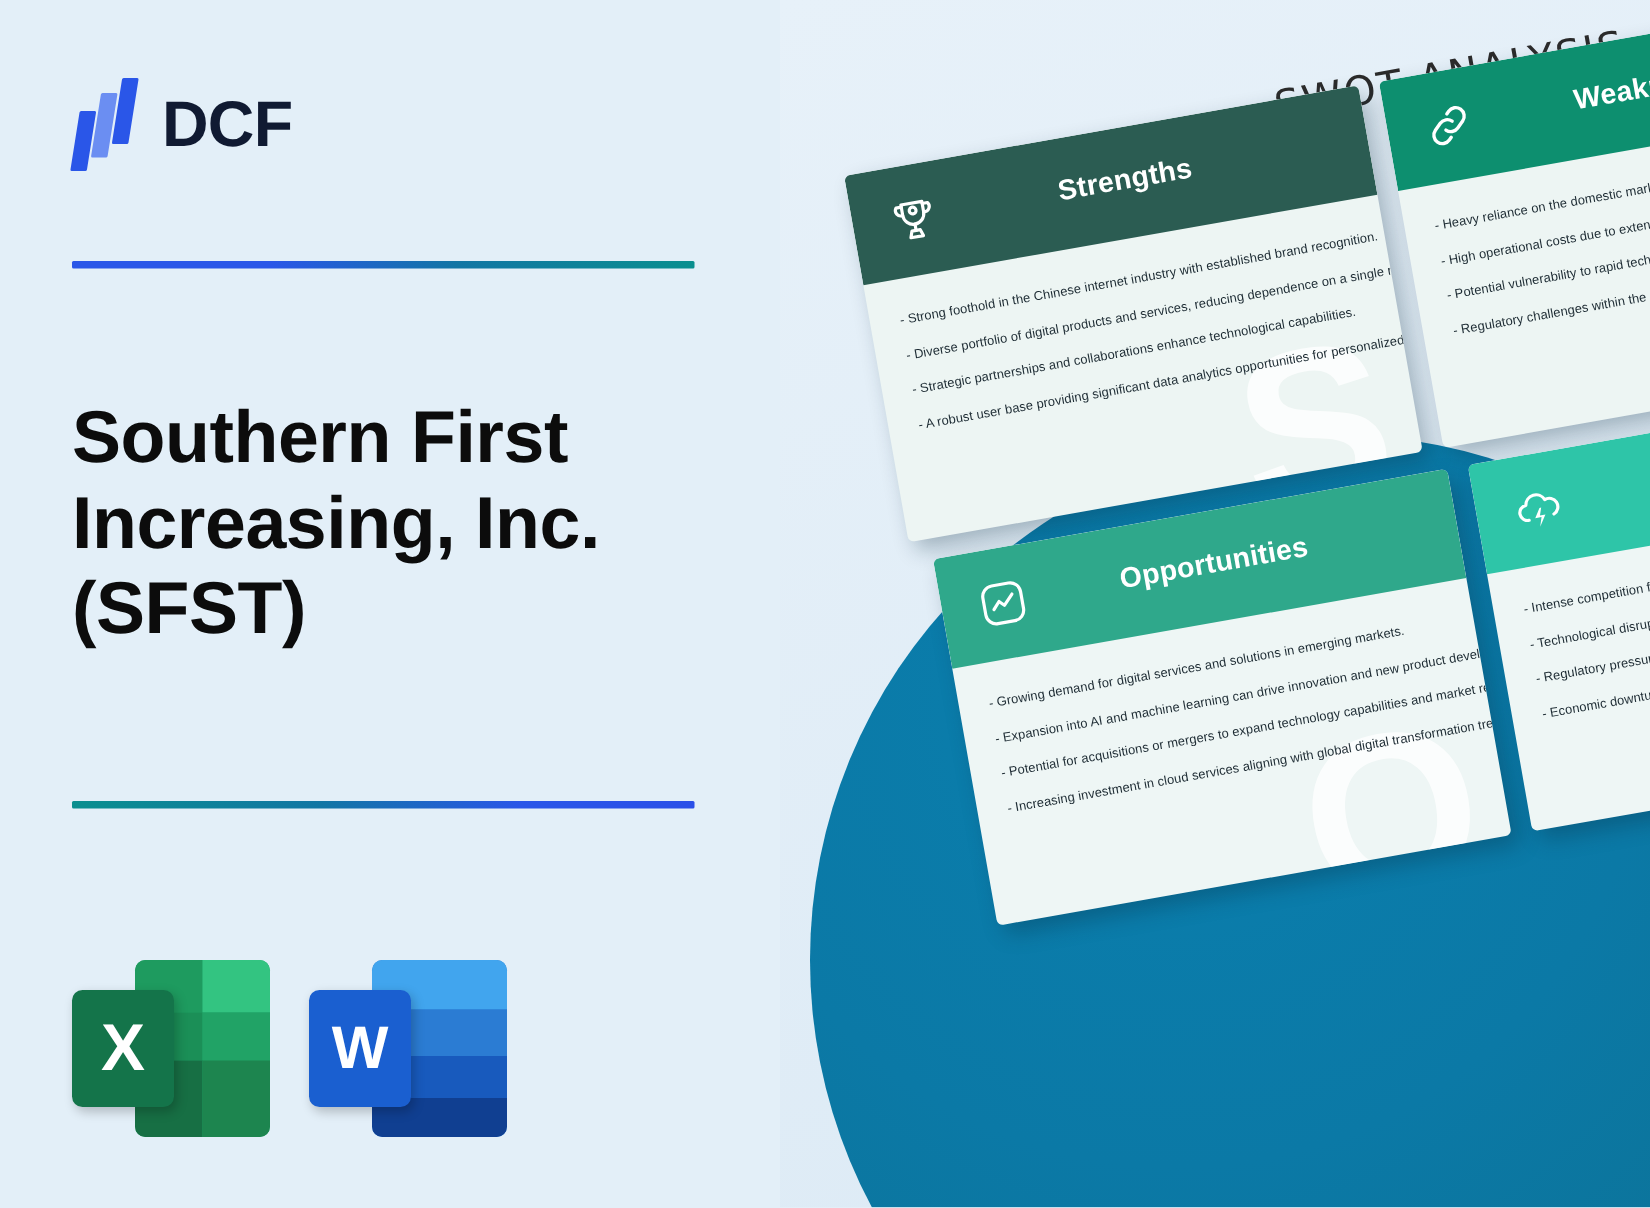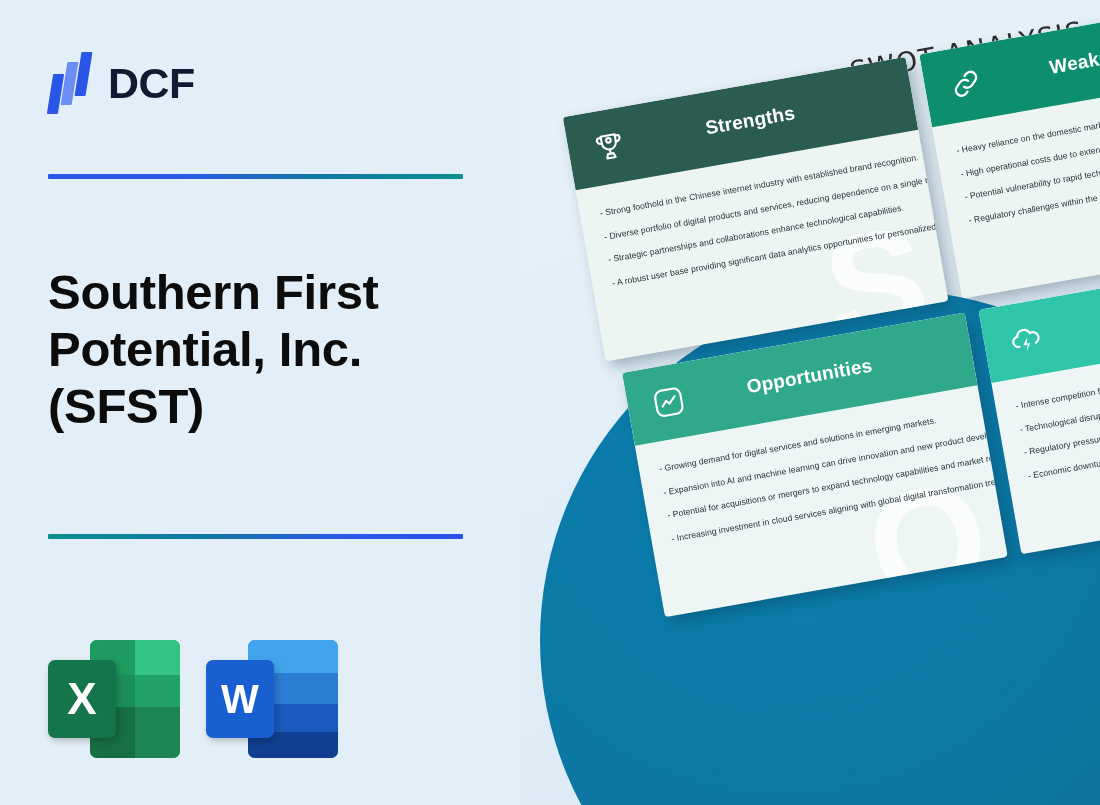--- a/index.html
+++ b/index.html
@@ -211,21 +211,21 @@
       <span class="logo-mark">
         <span class="logo-bar b1"></span>
         <span class="logo-bar b2"></span>
         <span class="logo-bar b3"></span>
       </span>
       <span id="brand-name">DCF</span>
     </div>
 
     <div class="rule" id="rule-top"></div>
 
-    <h1 id="page-title">Southern First Potential, Inc. (SFST)</h1>
+    <h1 id="page-title">Southern First Increasing, Inc. (SFST)</h1>
 
     <div class="rule" id="rule-bottom"></div>
 
     <div id="office-icons">
 
       <div class="office-icon">
         <div class="xl-sheet">
           <i class="q1"></i>
             <i class="q2"></i>
             <i class="q3"></i>

